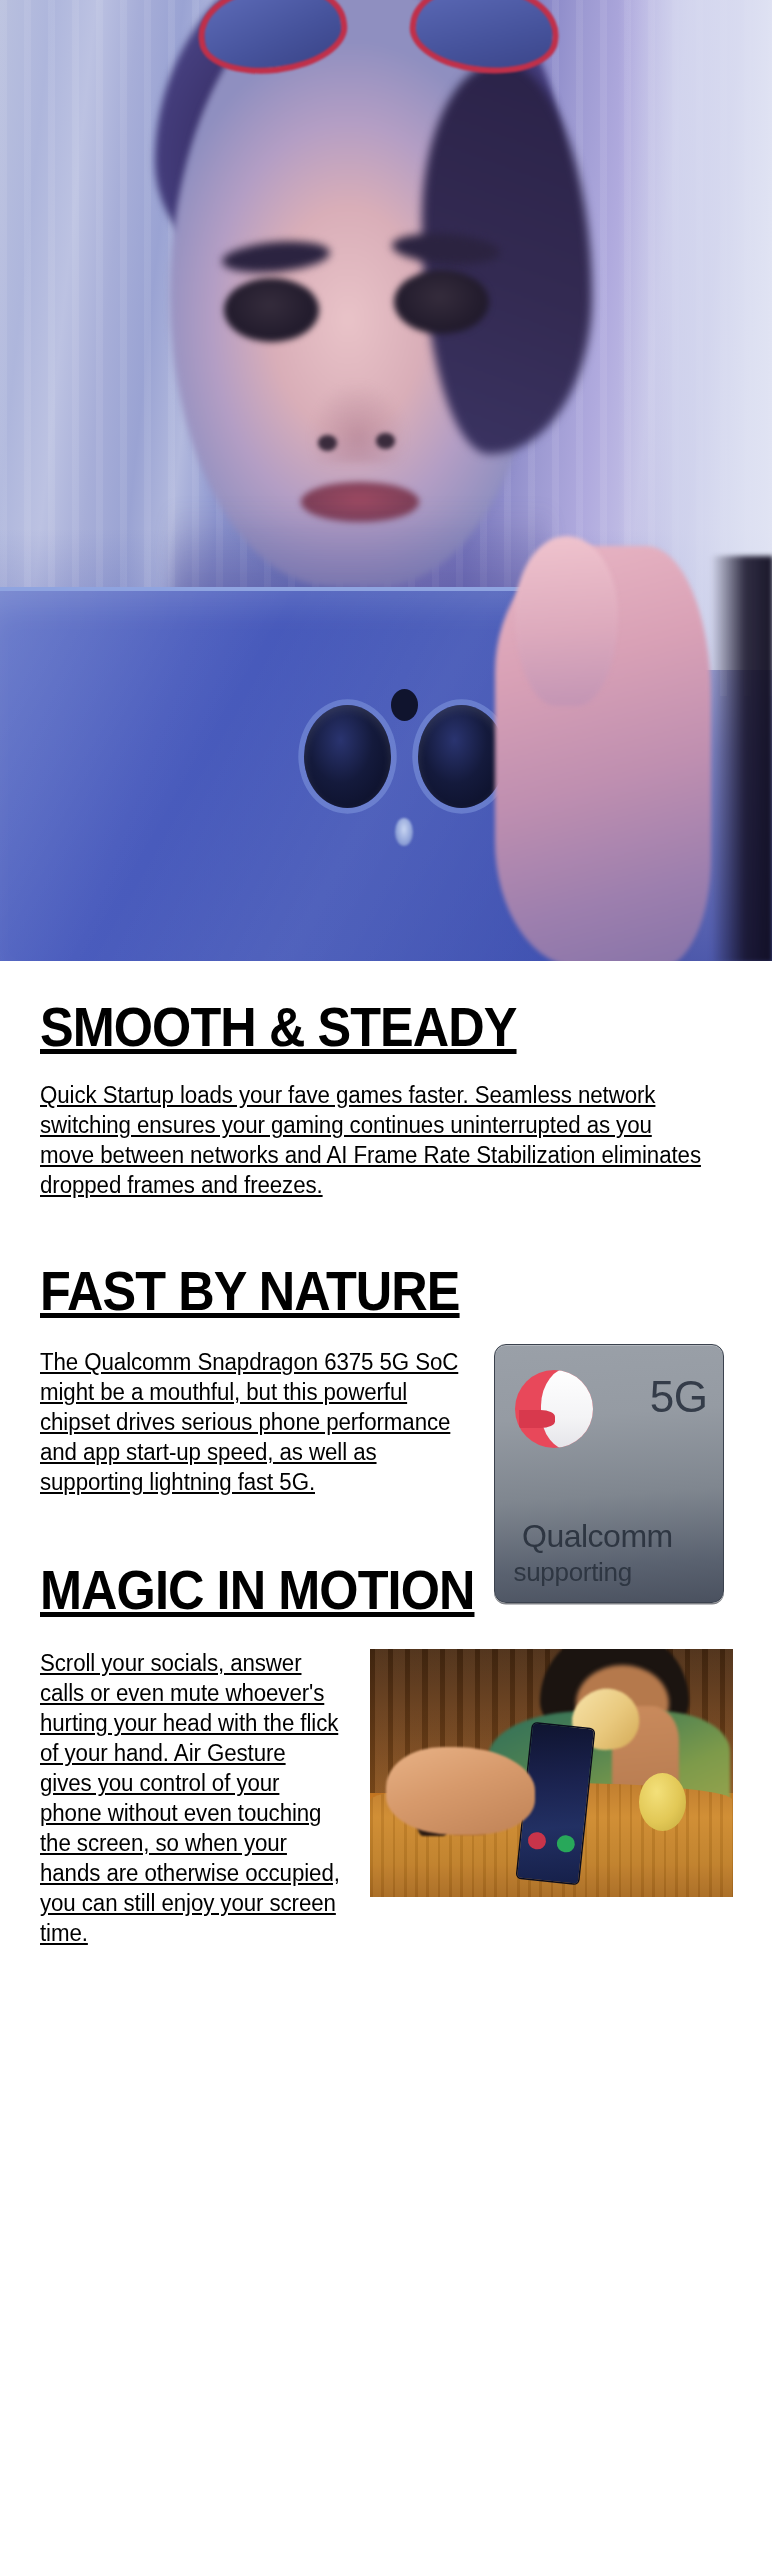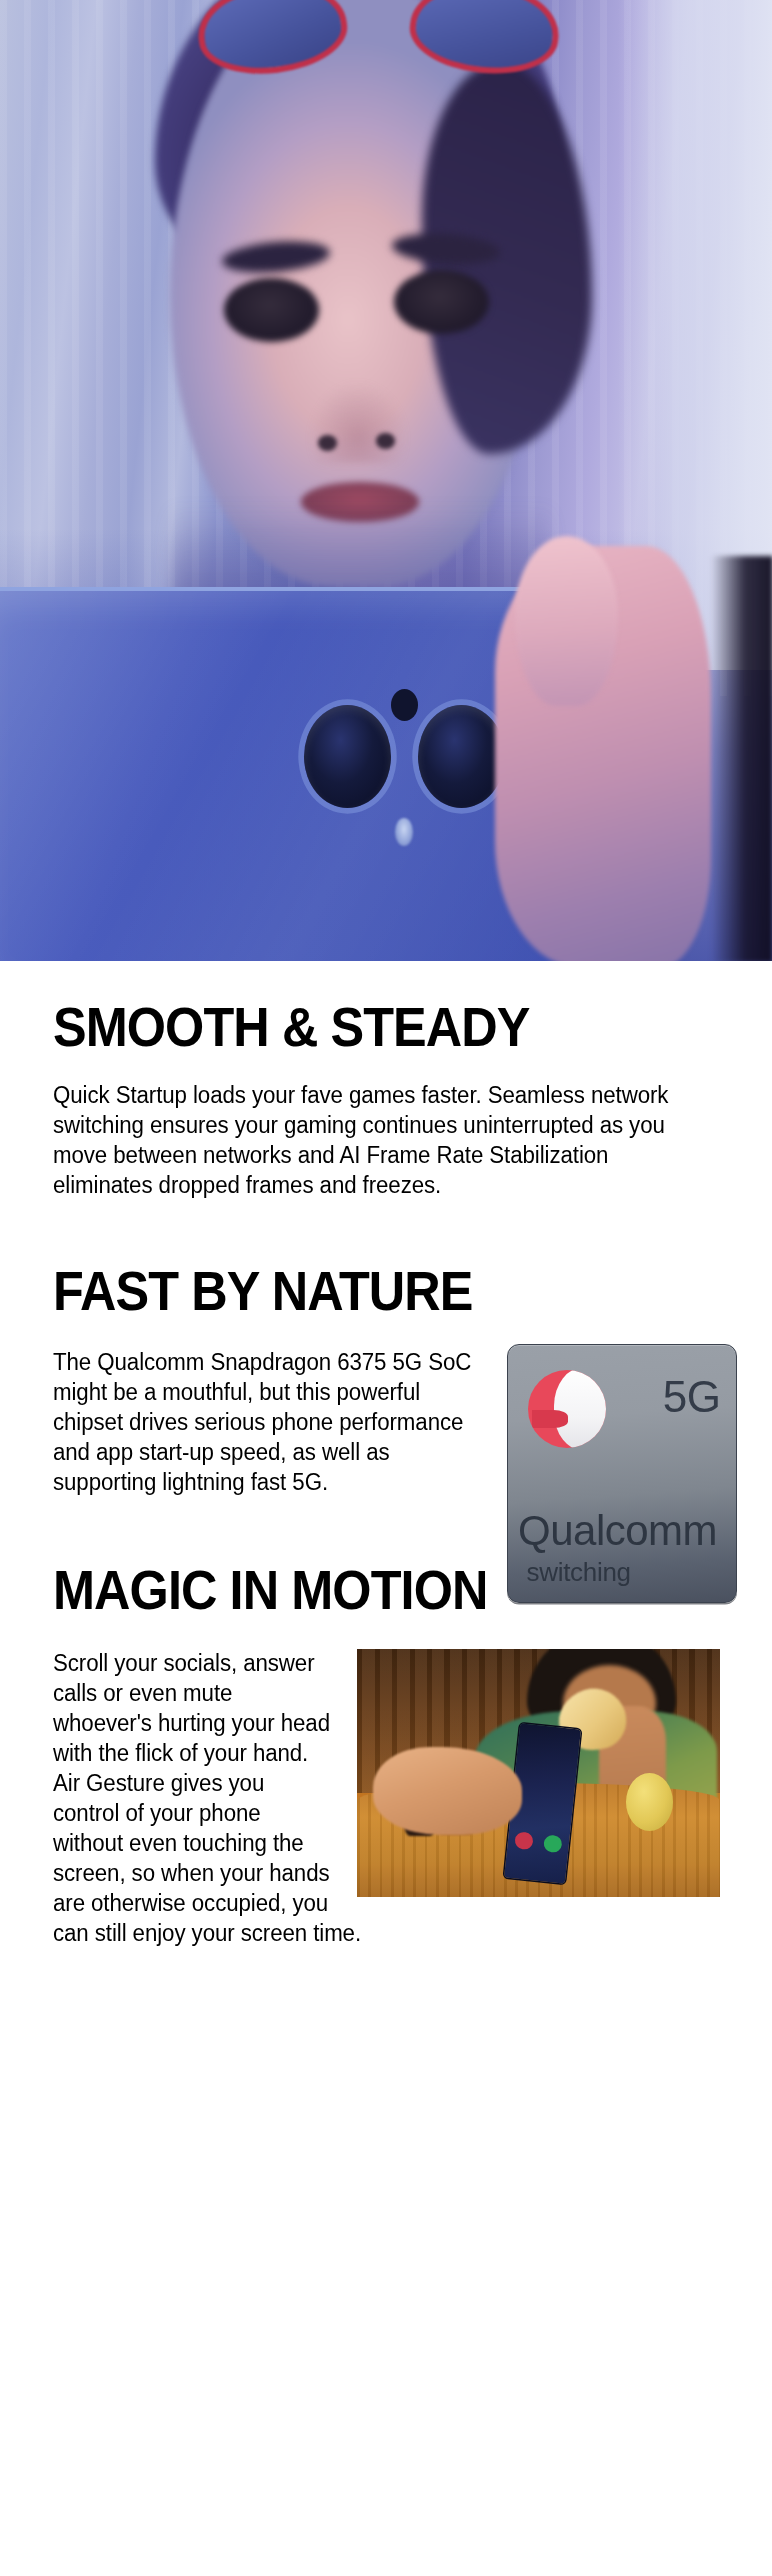--- a/index.html
+++ b/index.html
@@ -151,21 +151,21 @@
     border-radius:50% 50% 40% 40% / 46% 46% 54% 54%;
     filter:blur(2.1px);
   }
   .dark-edge {
     position:absolute; right:0; top:556px; width:62px; height:407px;
     background:linear-gradient(90deg, rgba(20,16,40,0) 0%, rgba(18,14,36,.85) 55%, rgba(14,11,30,.95) 100%);
     filter:blur(2.6px);
   }
 
   
-  .content { padding:0 53px; }
+  .content { padding:0 40px;text-decoration:underline; }
   .sec-head {
     font-family:"Liberation Sans", sans-serif;
     font-weight:700;
     font-size:56px;
     line-height:1.0;
     letter-spacing:-1px;
     transform:scaleX(.90);
     transform-origin:left center;
     white-space:nowrap;
   }
@@ -209,22 +209,22 @@
     position:absolute; left:6%; top:52%; width:46%; height:22%;
     background:#d8394d; border-radius:0 40% 40% 0;
   }
   .chip-5g {
     position:absolute; right:15.5px; top:27px;
     font-size:44px; font-weight:400; letter-spacing:-0.5px;
     color:#343c49;
     font-family:"Liberation Sans", sans-serif;
   }
   .chip-brand {
-    position:absolute; left:10px; bottom:47px;
-    font-size:42px; letter-spacing:-0.5px; color:#2e3642;
+    position:absolute; left:27px; bottom:47px;
+    font-size:32px; letter-spacing:-0.5px; color:#2e3642;
     font-family:"Liberation Sans", sans-serif;
   }
   .chip-sub {
     position:absolute; left:18.5px; bottom:14.4px;
     font-size:26px; letter-spacing:-0.3px; color:#2e3642;
     font-family:"Liberation Sans", sans-serif;
   }
 
   #sec-magic { padding-top:65px; }
   #sec-magic .sec-body { margin-top:30px; }
@@ -367,21 +367,21 @@
 
       <div class="chip">
         <div class="chip-logo">
           <div class="disc">
             <div class="swirl"></div>
             <div class="tail"></div>
           </div>
         </div>
         <div class="chip-5g">5G</div>
         <div class="chip-brand">Qualcomm</div>
-        <div class="chip-sub">switching</div>
+        <div class="chip-sub">supporting</div>
       </div>
     </div>
   </section>
 
   <section id="sec-magic">
     <h2 class="sec-head">MAGIC IN MOTION</h2>
 
     <div>
       <div class="gesture-photo">
         <div class="gp-wall"></div>

